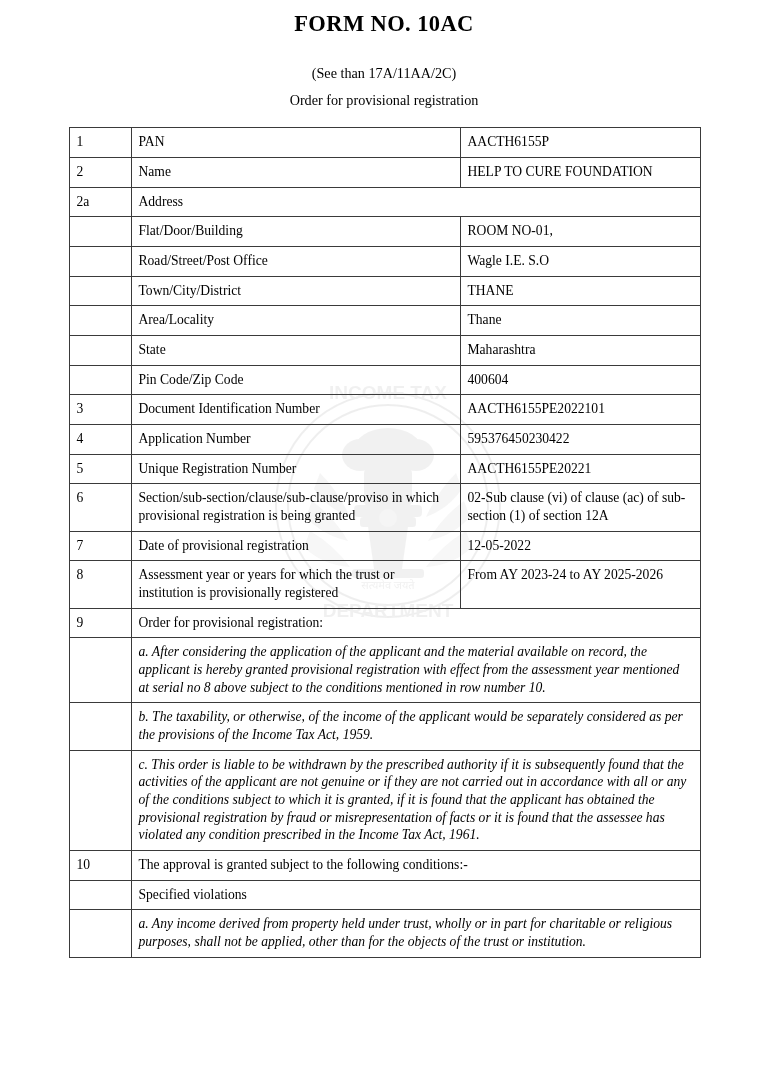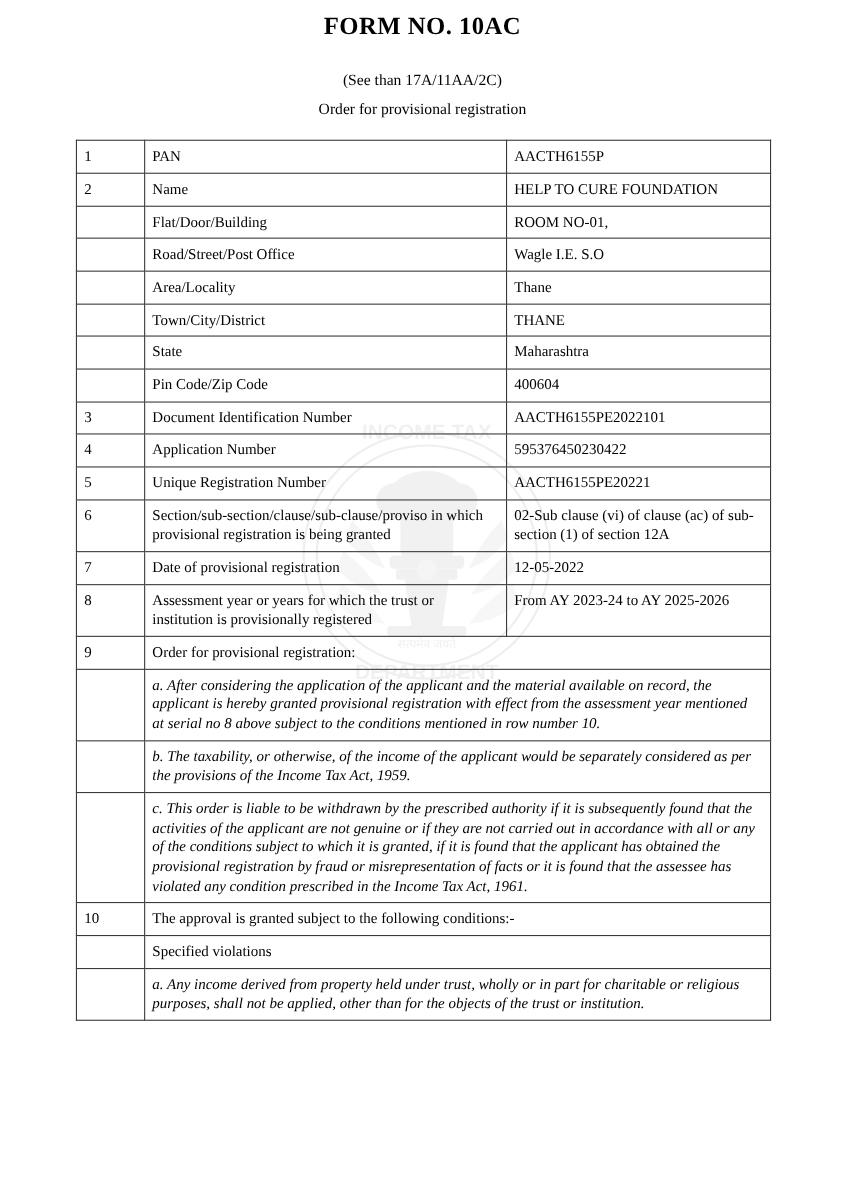--- a/index.html
+++ b/index.html
@@ -153,38 +153,42 @@
             <td class="num">1</td>
             <td class="label">PAN</td>
             <td class="value">AACTH6155P</td>
           </tr>
           <tr>
             <td class="num">2</td>
             <td class="label">Name</td>
             <td class="value">HELP TO CURE FOUNDATION</td>
           </tr>
           <tr>
+            <td class="num">2a</td>
+            <td class="label" colspan="2">Address</td>
+          </tr>
+          <tr>
             <td class="num"></td>
             <td class="label">Flat/Door/Building</td>
             <td class="value">ROOM NO-01,</td>
           </tr>
           <tr>
             <td class="num"></td>
             <td class="label">Road/Street/Post Office</td>
             <td class="value">Wagle I.E. S.O</td>
           </tr>
           <tr>
             <td class="num"></td>
+            <td class="label">Town/City/District</td>
+            <td class="value">THANE</td>
+          </tr>
+          <tr>
+            <td class="num"></td>
             <td class="label">Area/Locality</td>
             <td class="value">Thane</td>
-          </tr>
-          <tr>
-            <td class="num"></td>
-            <td class="label">Town/City/District</td>
-            <td class="value">THANE</td>
           </tr>
           <tr>
             <td class="num"></td>
             <td class="label">State</td>
             <td class="value">Maharashtra</td>
           </tr>
           <tr>
             <td class="num"></td>
             <td class="label">Pin Code/Zip Code</td>
             <td class="value">400604</td>

